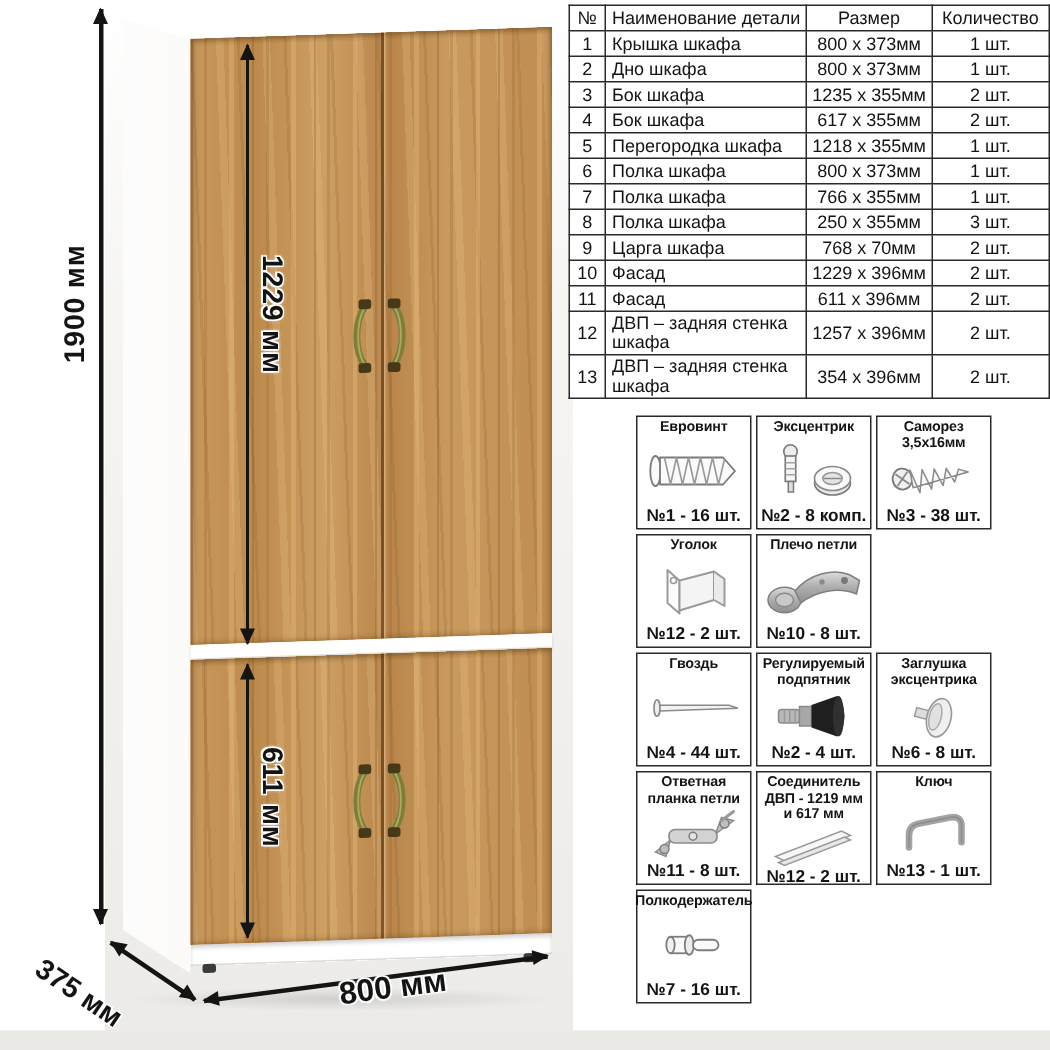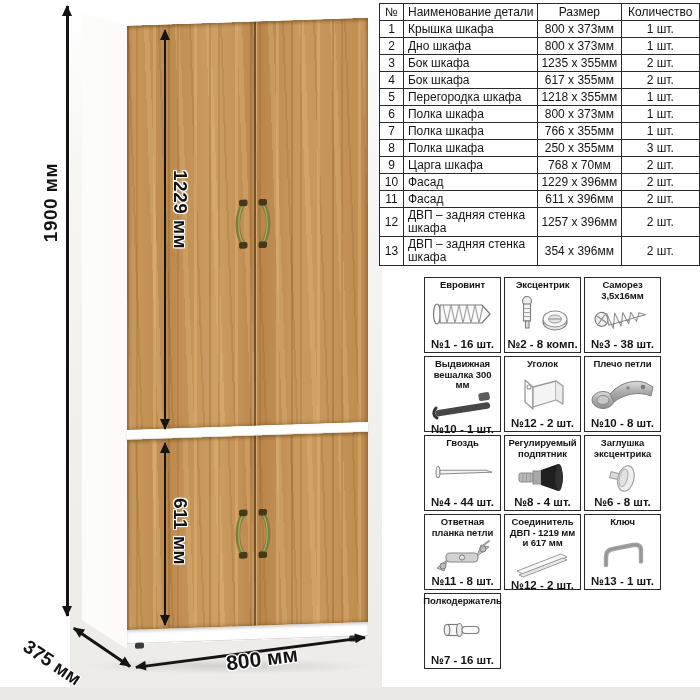--- a/index.html
+++ b/index.html
@@ -293,31 +293,20 @@
               <path d="M17 8 L21 24 L25 9 L29 23 L33 10 L37 22 L41 11 L45 21 L49 13 L55 16 L17 20 Z" fill="#f6f6f6" stroke="#8a8a8a" stroke-width="1" stroke-linejoin="round"></path>
             </g>
           </svg>
         </div>
         <div class="hw-count">№3 - 38 шт.</div>
       </div>
     </div>
 
     <div class="hw-row">
       <div class="hw-cell">
-        <div class="hw-title">Выдвижная вешалка 300 мм</div>
-        <div class="hw-icon">
-          <svg width="66" height="32" viewBox="0 0 66 32">
-            <rect x="50" y="5" width="11" height="8" rx="2" transform="rotate(-9 33 16)" fill="#5c5c5c"></rect>
-            <rect x="5" y="15" width="55" height="6.5" rx="3" transform="rotate(-9 33 16)" fill="#474747"></rect>
-            <path d="M7 27 q-6 -4 -1 -10" stroke="#333" stroke-width="3" fill="none" stroke-linecap="round"></path>
-          </svg>
-        </div>
-        <div class="hw-count">№10 - 1 шт.</div>
-      </div>
-      <div class="hw-cell">
         <div class="hw-title">Уголок</div>
         <div class="hw-icon">
           <svg width="60" height="40" viewBox="0 0 60 40">
             <path d="M12 7 v22 l8 7 v-22 z" fill="#fcfcfc" stroke="#9a9a9a" stroke-width="1.3" stroke-linejoin="round"></path>
             <circle cx="16" cy="14" r="2" fill="none" stroke="#9a9a9a" stroke-width="1.1"></circle>
             <path d="M20 14 l23 -6 v19 l-23 7 z" fill="#f4f4f4" stroke="#9a9a9a" stroke-width="1.3" stroke-linejoin="round"></path>
             <path d="M43 8 l7 5 v18 l-7 -4" fill="#ebebeb" stroke="#9a9a9a" stroke-width="1.3" stroke-linejoin="round"></path>
           </svg>
         </div>
         <div class="hw-count">№12 - 2 шт.</div>
@@ -359,21 +348,21 @@
         <div class="hw-title">Регулируемый подпятник</div>
         <div class="hw-icon">
           <svg width="58" height="34" viewBox="0 0 58 34">
             <rect x="5" y="12" width="14" height="9" rx="2" fill="#b9b9b9" stroke="#8a8a8a" stroke-width="1"></rect>
             <path d="M9 12 v9 M12.5 12 v9 M16 12 v9" stroke="#999" stroke-width="1"></path>
             <rect x="19" y="10" width="8" height="13" fill="#a8a8a8" stroke="#8a8a8a" stroke-width="1"></rect>
             <path d="M27 9 L44 3 q5 6.5 5 13.5 T44 30 L27 24 z" fill="#1f1f1f"></path>
             <ellipse cx="45" cy="16.5" rx="3.8" ry="13.5" fill="#303030"></ellipse>
           </svg>
         </div>
-        <div class="hw-count">№8 - 4 шт.</div>
+        <div class="hw-count">№2 - 4 шт.</div>
       </div>
       <div class="hw-cell">
         <div class="hw-title">Заглушка эксцентрика</div>
         <div class="hw-icon">
           <svg width="50" height="36" viewBox="0 0 50 36">
             <g transform="rotate(14 26 18)">
               <rect x="12" y="15" width="10" height="6" fill="#dcdcdc" stroke="#9a9a9a" stroke-width="1"></rect>
               <ellipse cx="28" cy="18" rx="8" ry="13" fill="#efefef" stroke="#9a9a9a" stroke-width="1.1"></ellipse>
               <ellipse cx="25.5" cy="18" rx="4" ry="9" fill="#e1e1e1" stroke="#ababab" stroke-width="1"></ellipse>
             </g>

